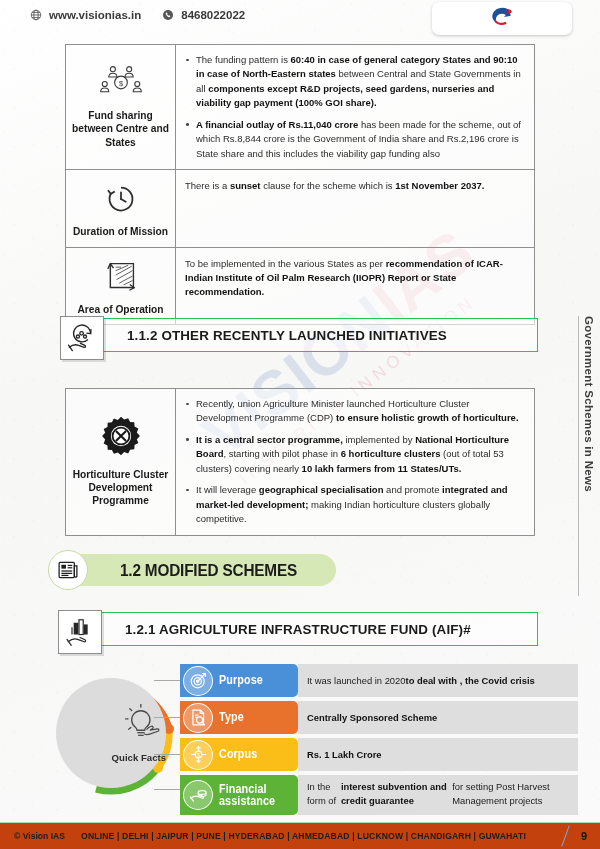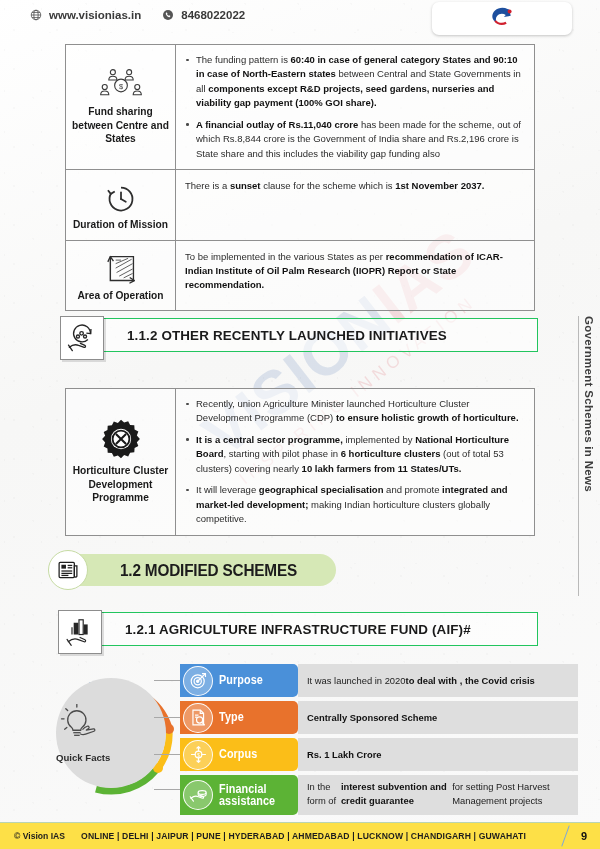--- a/index.html
+++ b/index.html
@@ -149,21 +149,21 @@
     align-items: center;
     justify-content: center;
     padding: 7px 4px 8px;
     text-align: center;
   }
   .cell-label .lbl-text {
     font-size: 10.2px;
     font-weight: 700;
     line-height: 1.32;
     color: #1a1a1a;
-    margin-top: 0;
+    margin-top: 7px;
   }
   .cell-body {
     flex: 1;
     padding: 8px 10px 8px 9px;
     font-size: 9.5px;
     line-height: 1.52;
     color: #2b2b2b;
   }
   .cell-body.plain { padding-top: 9px; }
   ul.bullets { list-style: none; }
@@ -264,21 +264,21 @@
     width: 530px; height: 160px;
   }
   .qf-circle {
     position: absolute;
     left: 8px; top: 18px;
     width: 110px; height: 110px;
     border-radius: 50%;
     background: #dcdcdc;
     display: flex;
     flex-direction: column;
-    align-items: flex-start;
+    align-items: flex-end;
     justify-content: center;
   }
   .qf-circle .qf-label {
     font-size: 9.6px;
     font-weight: 800;
     color: #2d2d2d;
     margin-top: 4px;
   }
   .qf-arcs { position: absolute; left: 0; top: 6px; }
 
@@ -338,21 +338,21 @@
     display: flex;
     align-items: center;
   }
   .row-desc.multi { align-items: flex-start; padding-top: 5px; }
 
   
   .footer {
     position: absolute;
     left: 0; bottom: 0;
     width: 600px; height: 26px;
-    background: #fde047;
+    background: #c2410c;
     z-index: 7;
     display: flex;
     align-items: center;
   }
   .footer .copy {
     margin-left: 14px;
     font-size: 8.6px;
     font-weight: 700;
     color: #1d1d1d;
   }

